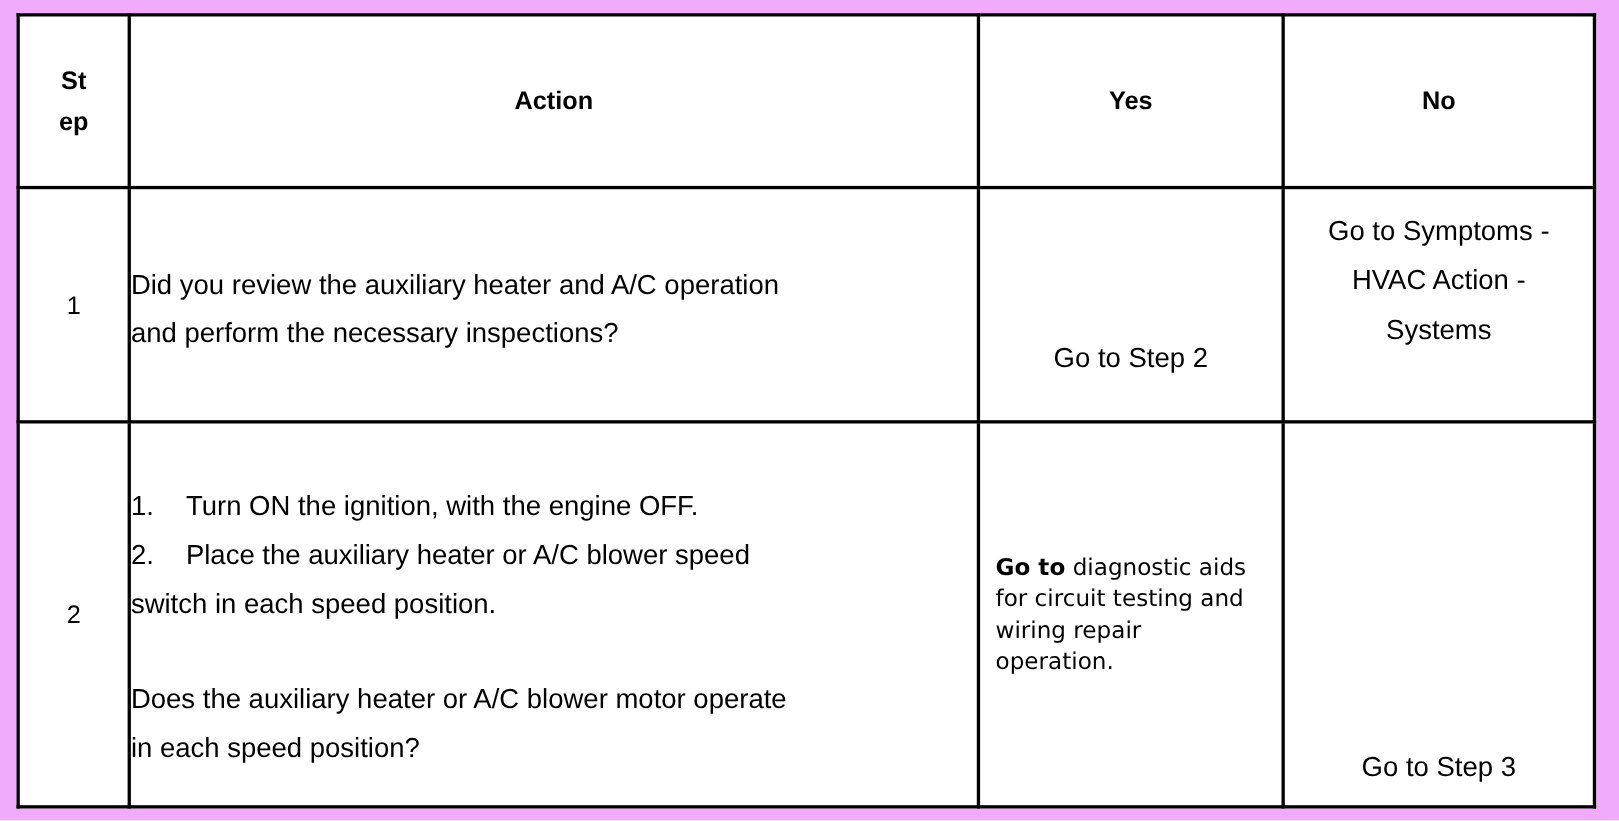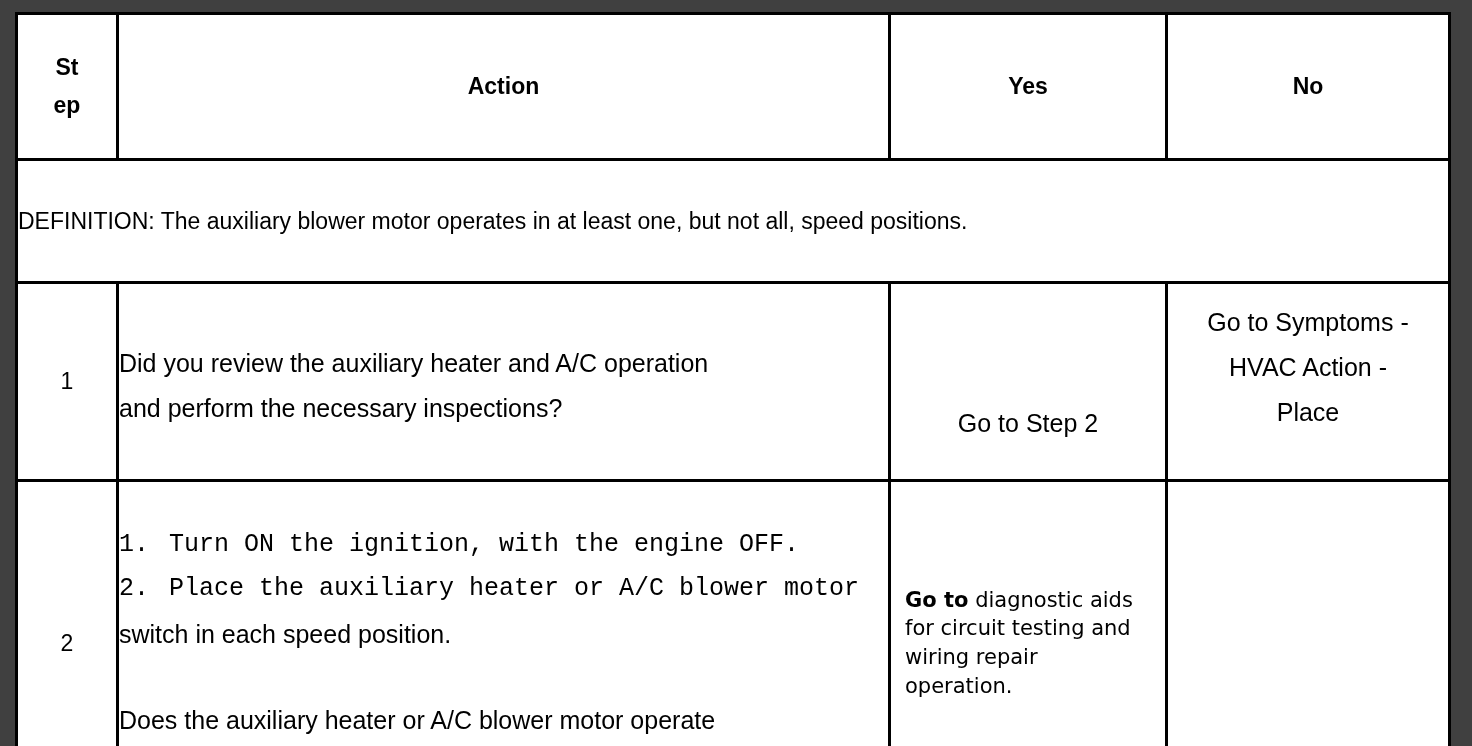--- a/index.html
+++ b/index.html
@@ -12,21 +12,21 @@
     height: 746px;
     font-family: "Liberation Sans", sans-serif;
     color: #000000;
     overflow: hidden;
   }
 
   .sheet {
     position: relative;
     width: 1472px;
     height: 746px;
-    background: #404040;
+    background: #f0abfc;
   }
 
   table.diag-table {
     position: absolute;
     left: 15px;
     top: 12px;
     width: 1433px;
     height: 723px;
     border-collapse: collapse;
     table-layout: fixed;
@@ -96,21 +96,20 @@
   .action-cell.r1 { padding-top: 8px; margin-left: 48px; }
   .action-cell.r2 { padding-top: 24px; }
 
   .numlist {
     margin: 0;
     padding: 0;
     list-style: none;
   }
   .numlist li {
     display: block;
-    font-family: Liberation Mono, monospace;
   }
   .numlist .marker {
     display: inline-block;
     width: 50px;
   }
 
   .gap-block {
     height: 42px;
   }
 
@@ -165,49 +164,46 @@
       <tr class="header-row">
         <td class="hdr hdr-step">
           <div>St</div>
           <div>ep</div>
         </td>
         <td class="hdr hdr-mid">Action</td>
         <td class="hdr hdr-mid">Yes</td>
         <td class="hdr hdr-mid">No</td>
       </tr>
 
-      <tr class="def-row">
-        <td class="def-cell" colspan="4">DEFINITION: The auxiliary blower motor operates in at least one, but not all, speed positions.</td>
-      </tr>
 
       <tr class="step-row-1">
         <td class="step-num step-num-1">1</td>
         <td class="action-cell r1">
           <div>Did you review the auxiliary heater and A/C operation</div>
           <div>and perform the necessary inspections?</div>
         </td>
         <td class="answer-cell bottomish">
           <div>Go to Step 2</div>
         </td>
         <td class="answer-cell topish">
           <div>Go to Symptoms -</div>
           <div>HVAC Action -</div>
-          <div>Place</div>
+          <div>Systems</div>
         </td>
       </tr>
 
       <tr class="step-row-2">
         <td class="step-num step-num-2">2</td>
         <td class="action-cell r2">
           <ul class="numlist">
             <li>
               <span class="marker">1.</span><span>Turn ON the ignition, with the engine OFF.</span>
             </li>
             <li>
-              <span class="marker">2.</span><span>Place the auxiliary heater or A/C blower motor</span>
+              <span class="marker">2.</span><span>Place the auxiliary heater or A/C blower speed</span>
             </li>
           </ul>
           <div>switch in each speed position.</div>
           <div class="gap-block"></div>
           <div> Does the auxiliary heater or A/C blower motor operate</div>
           <div>in each speed position?</div>
         </td>
         <td class="answer-cell alt-font">
           <div><span class="lead">Go to</span><span> diagnostic aids</span></div>
           <div>for circuit testing and</div>

